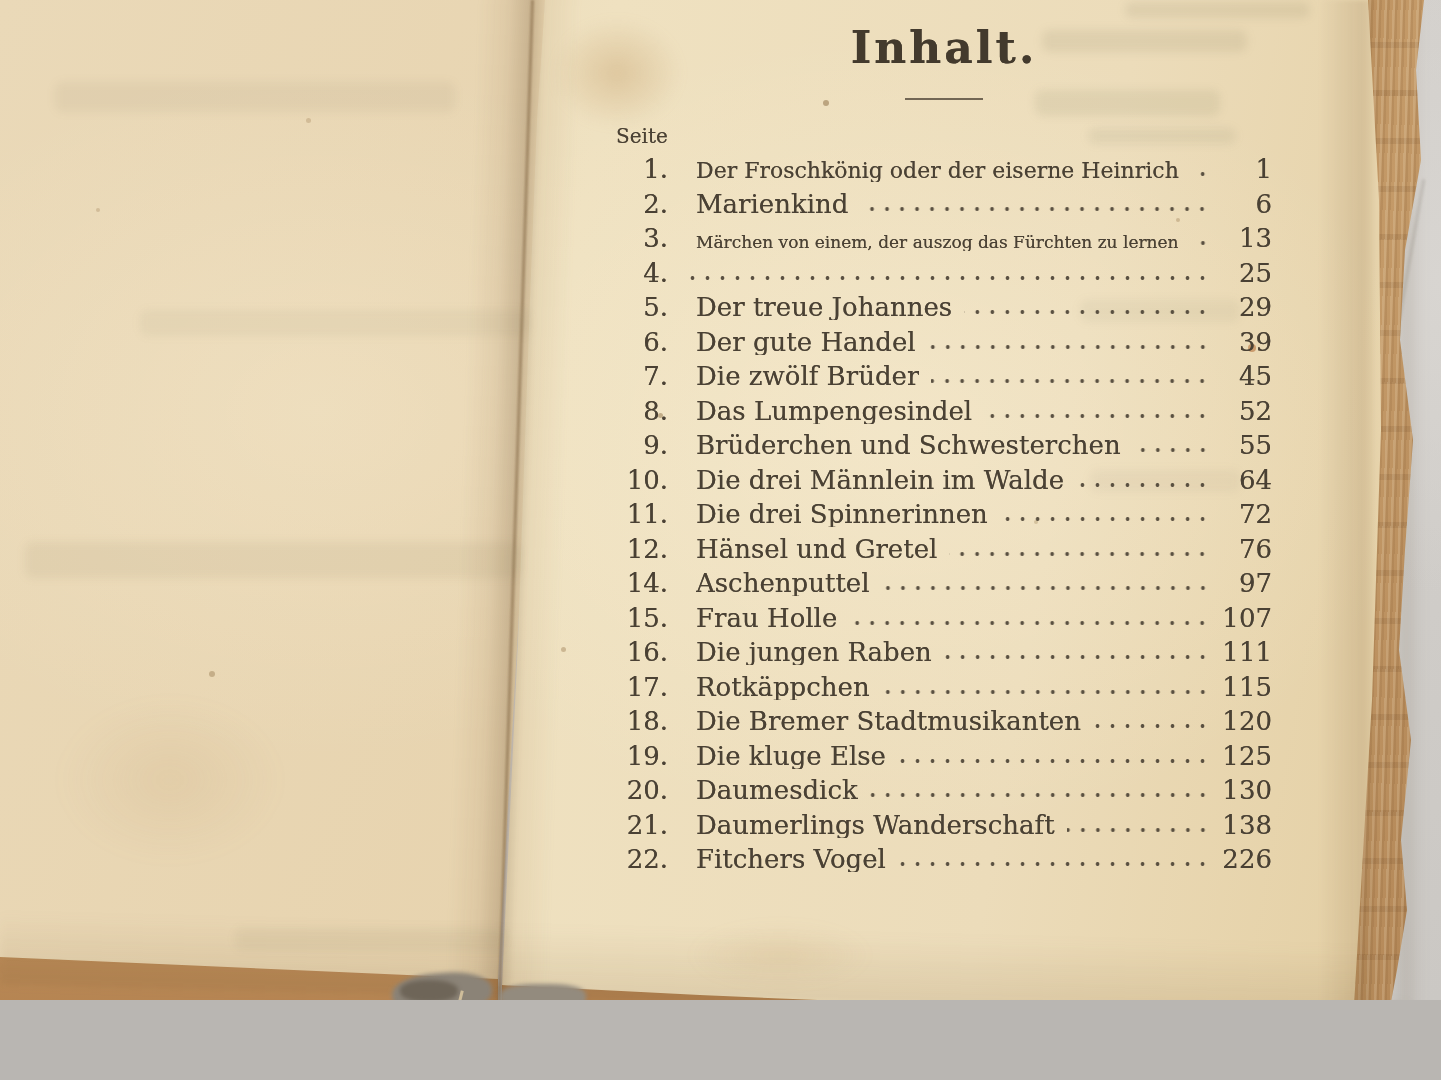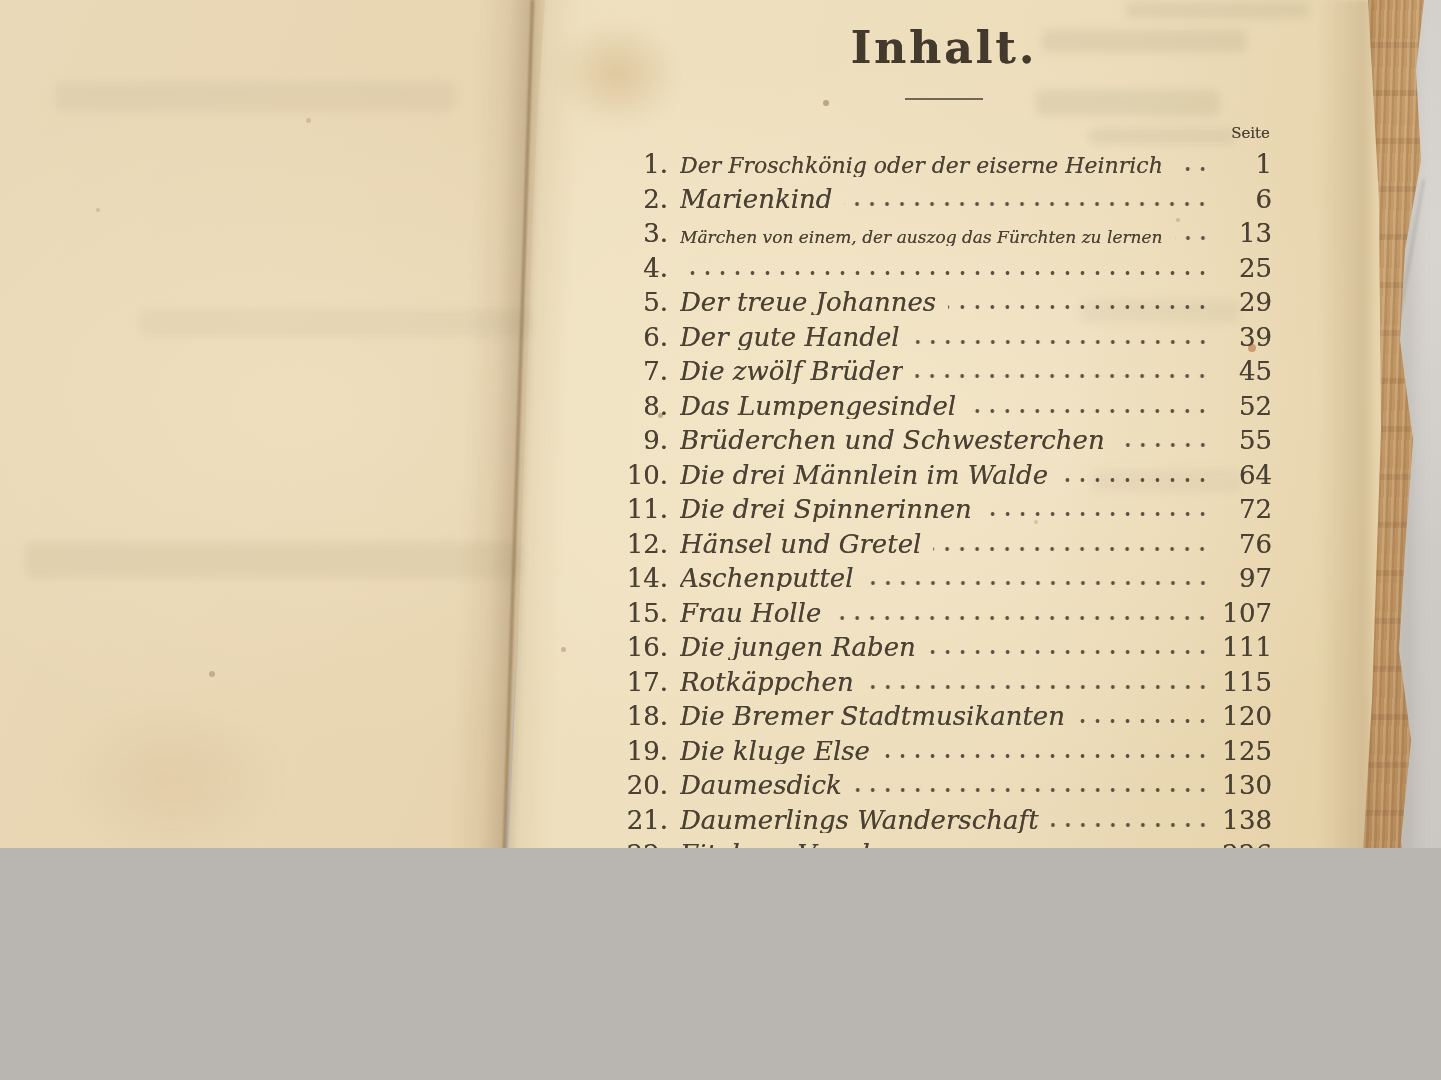--- a/index.html
+++ b/index.html
@@ -1,17 +1,17 @@
 <!DOCTYPE html>
 <html><head>
 <meta charset="utf-8">
 <style>
   html,body{margin:0;padding:0;background:#b9b6b2;}
   .scene{
-    position:relative;width:1441px;height:848px;overflow:hidden;
+    position:relative;width:1441px;height:1000px;overflow:hidden;
     font-family:"DejaVu Serif","Liberation Serif",serif;
     background:
       radial-gradient(420px 260px at 18% 97%, #dcd9d5 0%, rgba(220,217,213,0) 70%),
       radial-gradient(520px 300px at 72% 103%, #dad7d3 0%, rgba(218,215,211,0) 70%),
       radial-gradient(300px 420px at 100% 28%, #d8d5d1 0%, rgba(216,213,209,0) 75%),
       linear-gradient(160deg,#d6d3cf 0%,#d2cfcb 55%,#cbc8c4 100%);
   }
   .vein{position:absolute;z-index:0;}
   .book-shadow{position:absolute;z-index:1;filter:blur(7px);}
   .edge-stack{
@@ -60,27 +60,27 @@
     background:rgba(105,75,40,.42);transform:rotate(1.9deg);transform-origin:50% 0;filter:blur(1px);}
   .ghost{position:absolute;z-index:7;border-radius:8px;filter:blur(4px);}
   .stain{position:absolute;z-index:7;border-radius:50%;}
   .freckle{position:absolute;z-index:7;border-radius:50%;}
   .damage{position:absolute;z-index:9;}
 
   .toc-block{position:absolute;z-index:8;left:616px;top:24px;width:656px;color:#4a4134;}
   .toc-title{font-size:44px;font-weight:bold;letter-spacing:3px;text-align:center;color:#433a2d;
     line-height:1.1;text-shadow:0 0 .6px rgba(67,58,45,.85);}
   .title-rule{width:78px;height:2px;background:#5c5142;margin:26px auto 0;opacity:.85;}
-  .seite-label{font-size:15px;text-align:right;margin-top:26px;padding-right:2px;line-height:1;
+  .seite-label{font-size:20px;text-align:left;margin-top:26px;padding-right:2px;line-height:1;
     text-shadow:0 0 .5px rgba(74,65,52,.7);}
   .toc-list{margin-top:10px;}
   .toc-row{display:flex;align-items:flex-end;height:26px;margin-bottom:8.5px;font-size:26px;line-height:1;
     text-shadow:0 0 .5px rgba(74,65,52,.75);}
   .entry-number{flex:0 0 52px;text-align:right;}
-  .entry-title{flex:0 1 auto;min-width:0;margin-left:12px;white-space:nowrap;overflow:hidden;font-style:italic;}
+  .entry-title{flex:0 1 auto;min-width:0;margin-left:28px;white-space:nowrap;overflow:hidden;}
   .leader{flex:1 0 14px;height:10px;margin:0 8px 3px 12px;align-self:flex-end;
     background-image:radial-gradient(circle, rgba(74,65,52,.9) 1.6px, rgba(74,65,52,0) 2.2px);
     background-size:15px 10px;background-position:right bottom;background-repeat:repeat-x;}
   .entry-page{flex:0 0 54px;text-align:right;}
 </style>
 </head>
 <body>
 
 <div class="scene">
 

